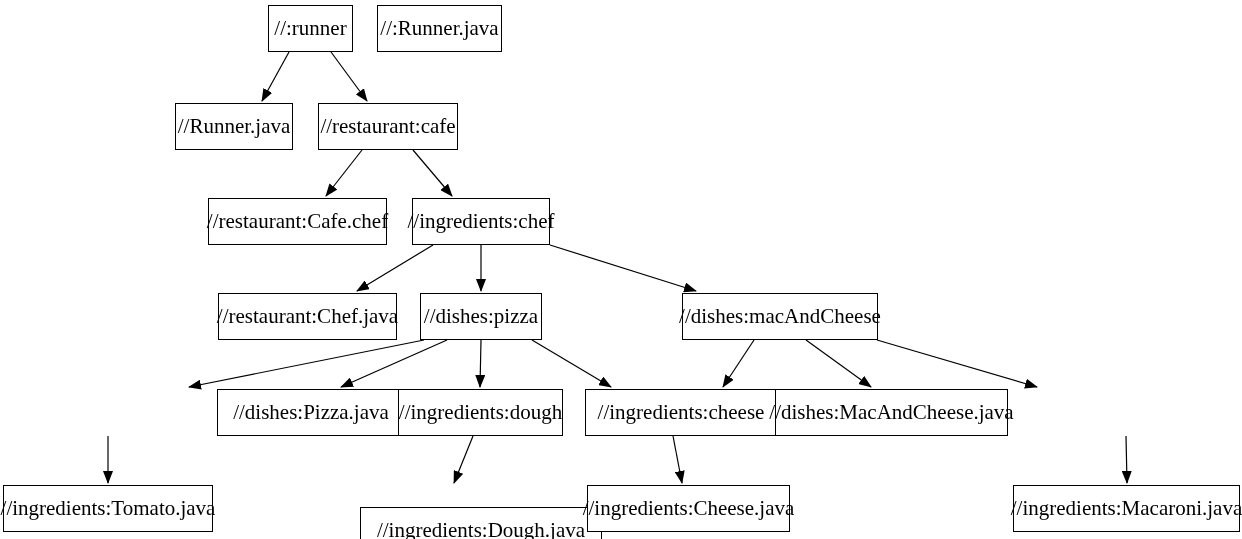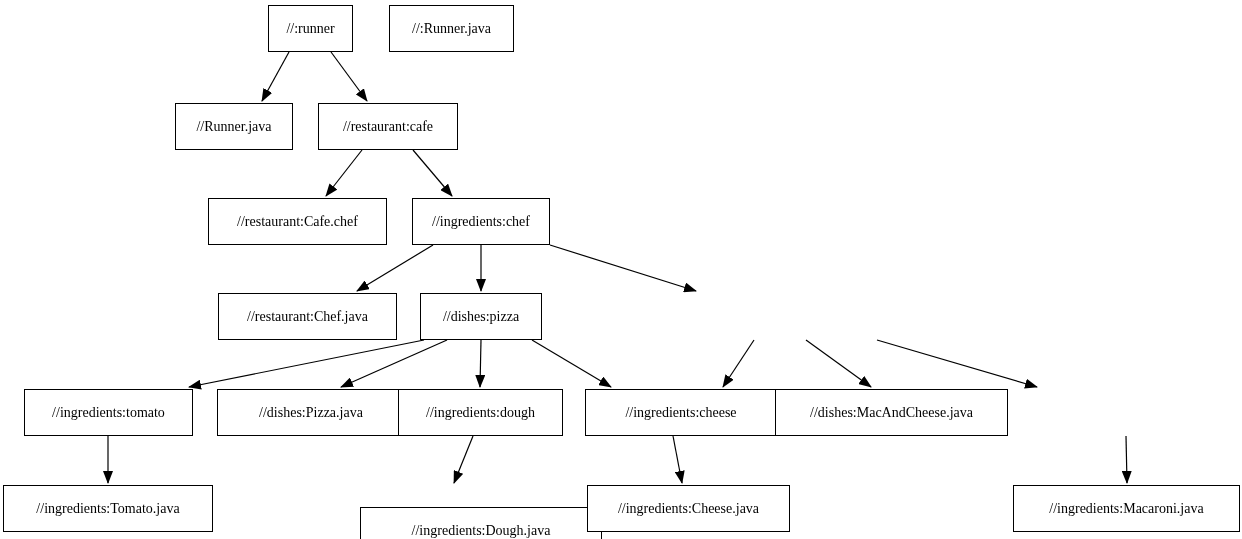--- a/index.html
+++ b/index.html
@@ -14,21 +14,21 @@
   .node{
     position:absolute;
     height:47px;
     box-sizing:border-box;
     border:1px solid #000000;
     background:#ffffff;
     color:#000000;
     display:flex;
     align-items:center;
     justify-content:center;
-    font-size:14px;
+    font-size:21px;
     line-height:1;
     white-space:nowrap;
   }
   .edge{stroke:#000000;stroke-width:1.2;fill:none;}
 </style>
 </head>
 <body>
 
 <div id="canvas">
 
@@ -52,32 +52,32 @@
     <line class="edge" x1="754" y1="340" x2="723" y2="387" marker-end="url(#arrow)"></line>
     <line class="edge" x1="806" y1="340" x2="871" y2="387" marker-end="url(#arrow)"></line>
     <line class="edge" x1="877" y1="340" x2="1037" y2="387" marker-end="url(#arrow)"></line>
     <line class="edge" x1="108" y1="436" x2="108" y2="483" marker-end="url(#arrow)"></line>
     <line class="edge" x1="473" y1="436" x2="454" y2="483" marker-end="url(#arrow)"></line>
     <line class="edge" x1="673" y1="436" x2="682" y2="483" marker-end="url(#arrow)"></line>
     <line class="edge" x1="1126" y1="436" x2="1127" y2="483" marker-end="url(#arrow)"></line>
   </svg>
 
   <div class="node" style="left:268px;top:5px;width:85px">//:runner</div>
-  <div class="node" style="left:389px;top:5px;width:125px">//:Runner.java</div>
+  <div class="node" style="left:377px;top:5px;width:125px">//:Runner.java</div>
 
   <div class="node" style="left:318px;top:103px;width:140px">//restaurant:cafe</div>
   <div class="node" style="left:175px;top:103px;width:118px">//Runner.java</div>
 
   <div class="node" style="left:208px;top:198px;width:179px">//restaurant:Cafe.chef</div>
   <div class="node" style="left:412px;top:198px;width:138px">//ingredients:chef</div>
 
   <div class="node" style="left:218px;top:293px;width:179px">//restaurant:Chef.java</div>
   <div class="node" style="left:420px;top:293px;width:122px">//dishes:pizza</div>
+  <div class="node" style="left:682px;top:293px;width:196px">//dishes:macAndCheese</div>
 
-  <div class="node" style="left:24px;top:389px;width:169px">//ingredients:tomato</div>
   <div class="node" style="left:217px;top:389px;width:188px">//dishes:Pizza.java</div>
   <div class="node" style="left:398px;top:389px;width:165px">//ingredients:dough</div>
   <div class="node" style="left:585px;top:389px;width:192px">//ingredients:cheese</div>
   <div class="node" style="left:775px;top:389px;width:233px">//dishes:MacAndCheese.java</div>
 
   <div class="node" style="left:3px;top:485px;width:210px">//ingredients:Tomato.java</div>
   <div class="node" style="left:360px;top:507px;width:242px">//ingredients:Dough.java</div>
   <div class="node" style="left:587px;top:485px;width:203px">//ingredients:Cheese.java</div>
   <div class="node" style="left:1013px;top:485px;width:227px">//ingredients:Macaroni.java</div>
 

